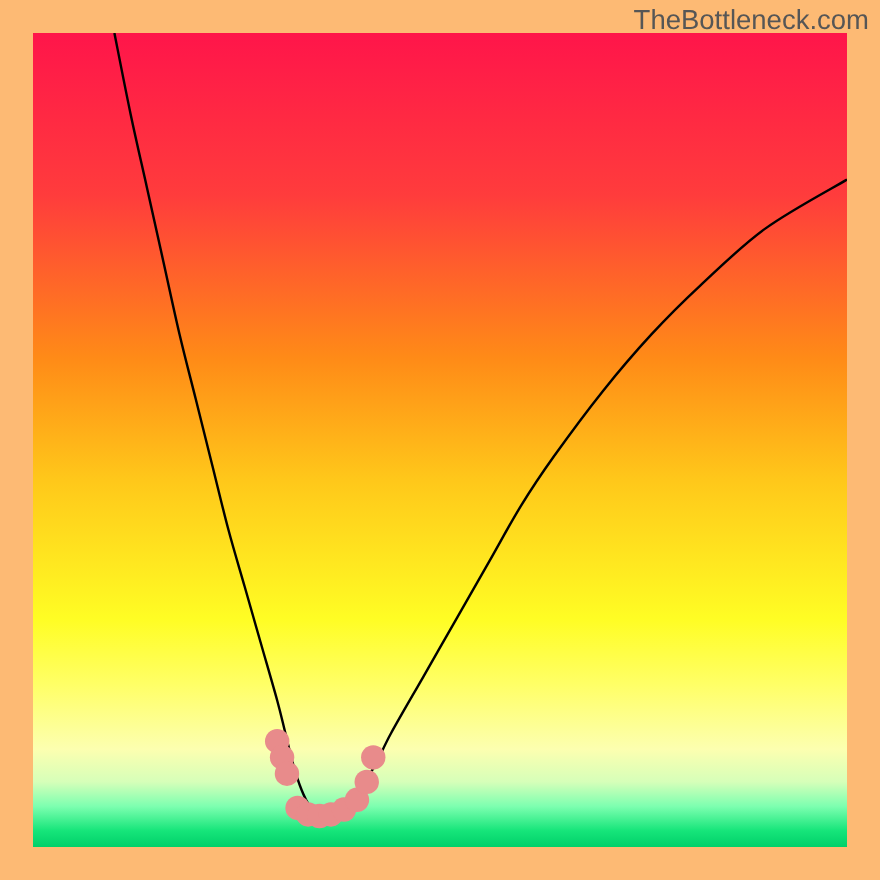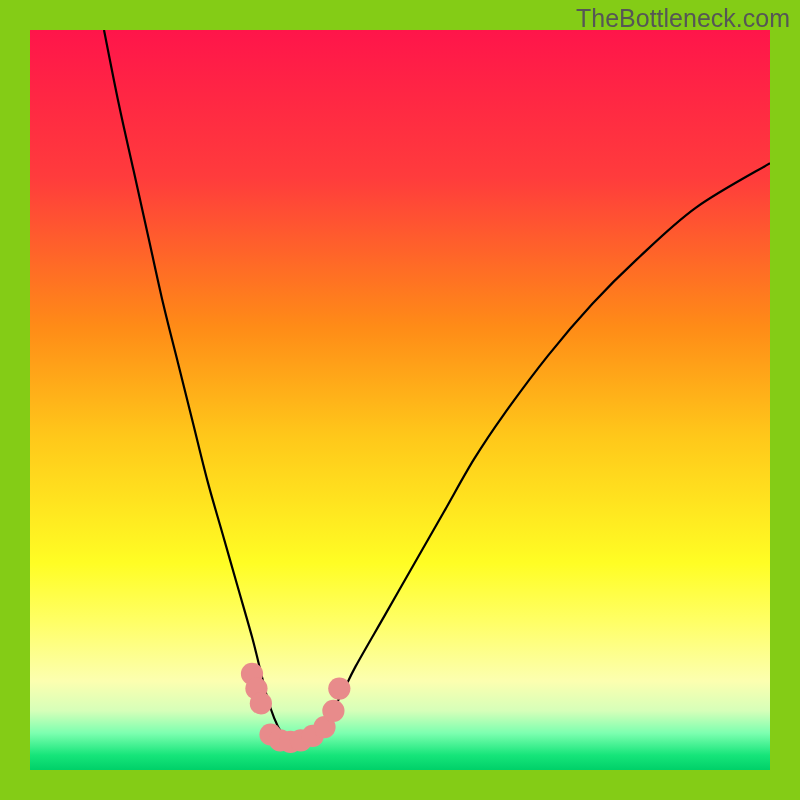--- a/index.html
+++ b/index.html
@@ -1,21 +1,21 @@
 <!DOCTYPE html>
 <html><head>
 <meta charset="utf-8">
 <style>
   * { margin: 0; padding: 0; box-sizing: border-box; }
   html, body { width: 800px; height: 800px; overflow: hidden; background: #000; }
   .frame {
     position: absolute;
     top: 0; left: 0;
     width: 800px; height: 800px;
-    background: #84cc16;
+    background: #fdba74;
   }
   .plot {
     position: absolute;
     top: 30px;
     left: 30px;
     width: 740px;
     height: 740px;
   }
   .watermark {
     position: absolute;

